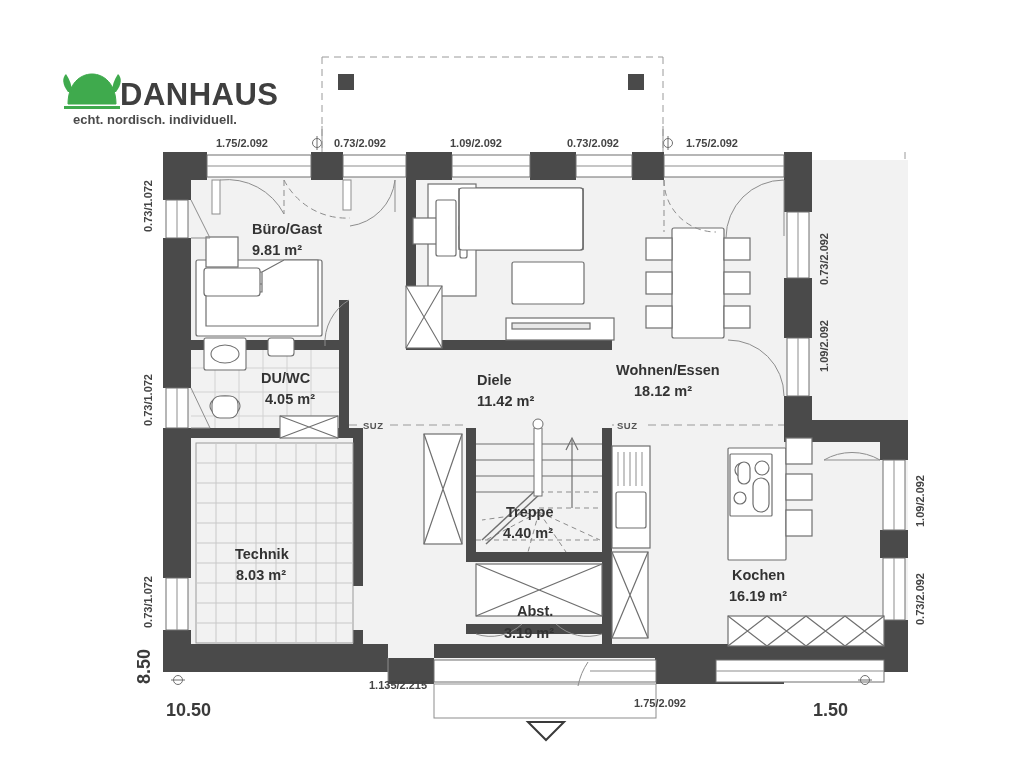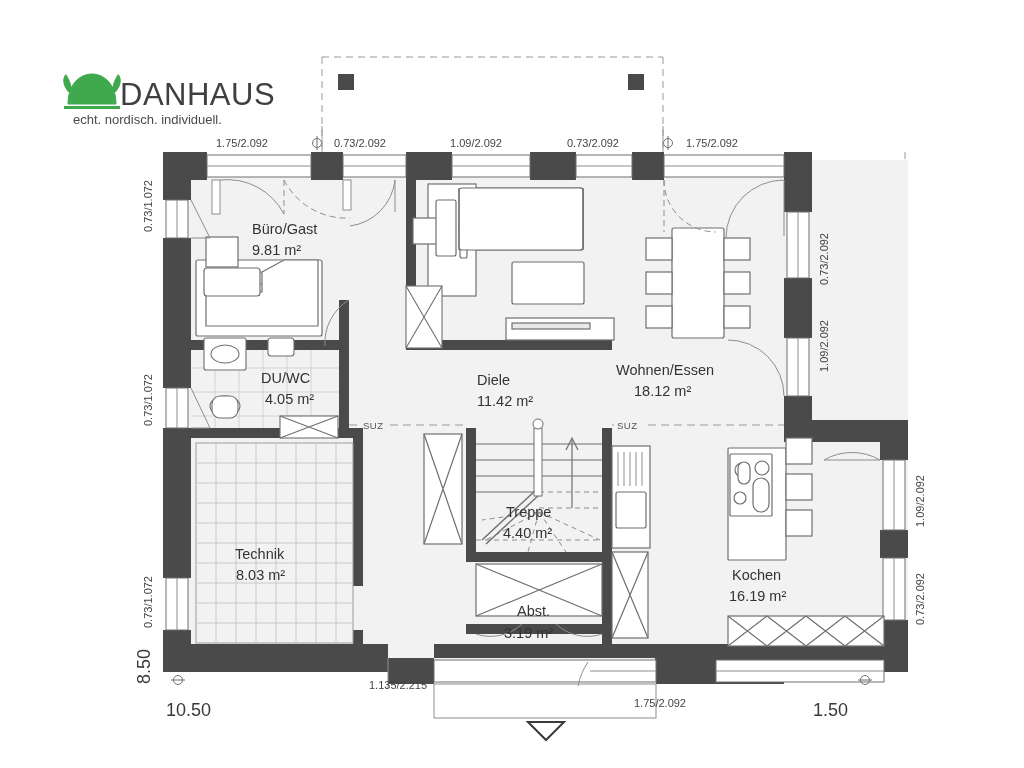--- a/index.html
+++ b/index.html
@@ -1,18 +1,18 @@
 <!DOCTYPE html>
 <html><head>
 <meta charset="utf-8">
 <style>
   html,body{margin:0;padding:0;background:#ffffff;}
   body{width:1024px;height:768px;position:relative;overflow:hidden;
        font-family:"Liberation Sans","DejaVu Sans",sans-serif;color:#3a3a3a;}
-  #plan-root{position:absolute;left:0;top:0;width:1024px;height:768px;}
+  #plan-root{position:absolute;left:0;top:0;width:1024px;height:768px;font-weight:bold;}
   svg{display:block;}
   .lbl{font-family:"Liberation Sans","DejaVu Sans",sans-serif;fill:#3a3a3a;}
   .room-name{font-size:14.5px;fill:#333;}
   .room-area{font-size:14.5px;fill:#333;}
   .dim{font-size:11px;fill:#444;}
   .dim-big{font-size:18px;fill:#3a3a3a;}
   .suz{font-size:9.5px;fill:#555;letter-spacing:.5px;}
   .brand-name{font-size:31px;fill:#3f3f3f;letter-spacing:.5px;}
   .brand-tag{font-size:13px;fill:#4a4a4a;}
 </style>

